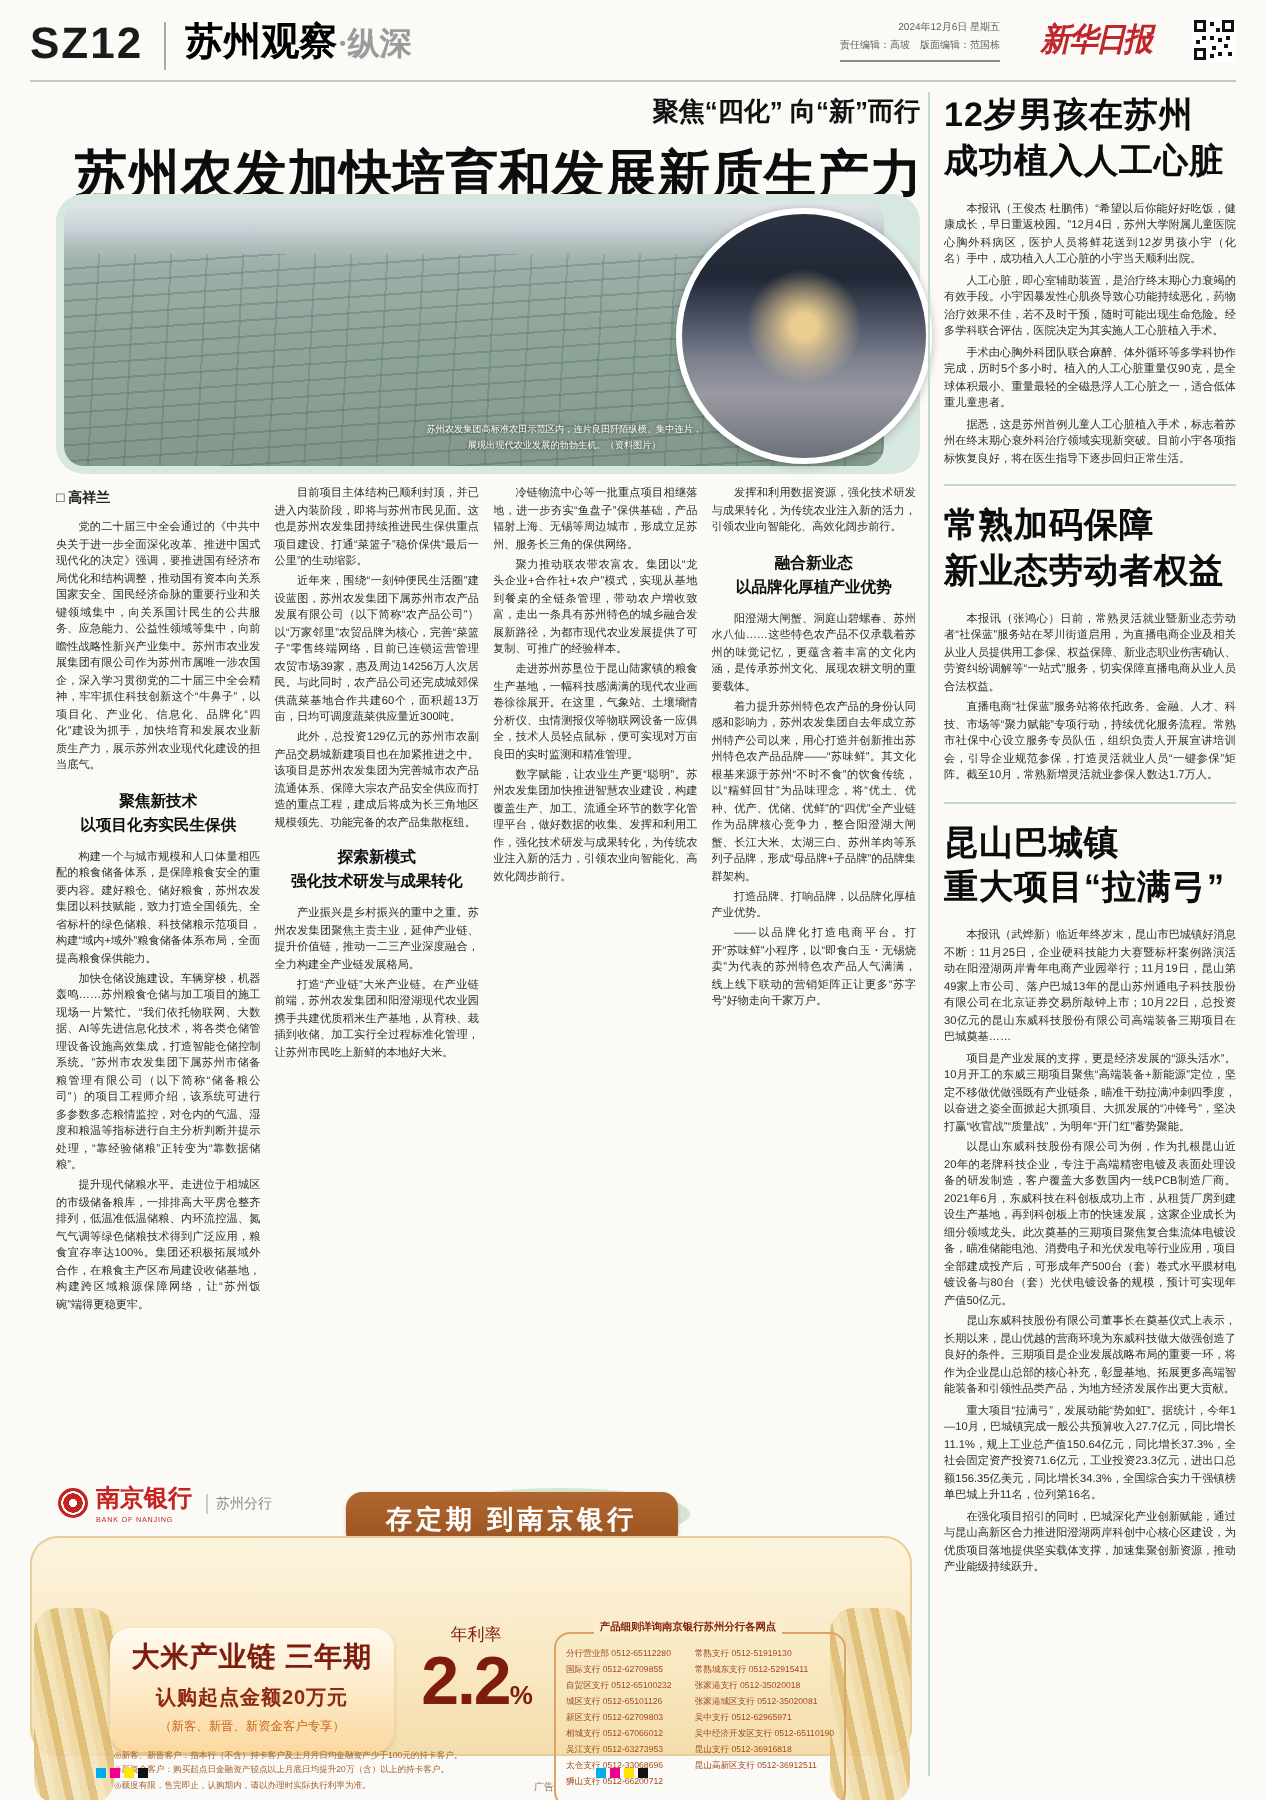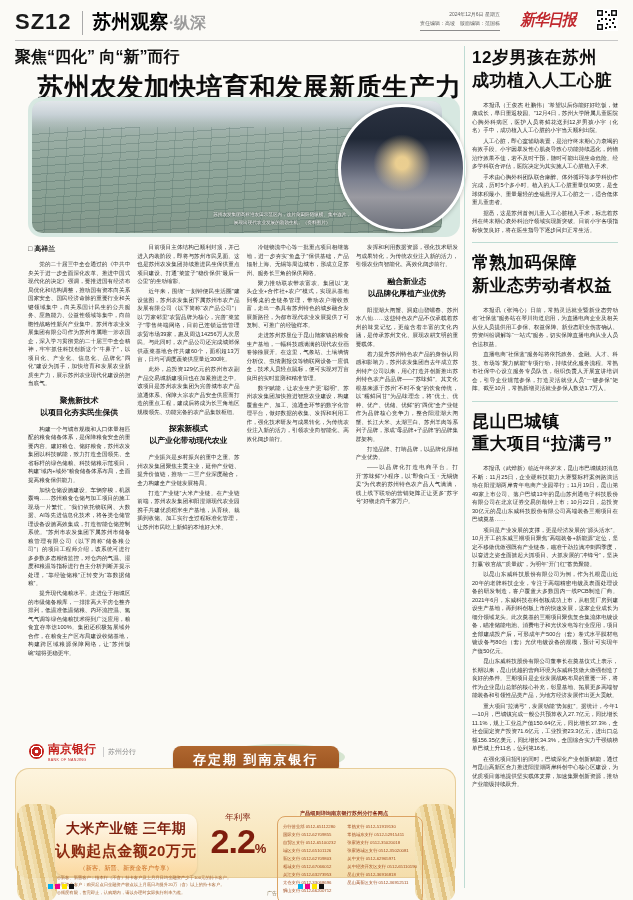--- a/index.html
+++ b/index.html
@@ -16,21 +16,21 @@
   .section-wrap{float:left;line-height:28px;font-family:"Liberation Serif","DejaVu Serif",serif;}
   .section-main{font-size:19px;font-weight:bold;color:#000;}
   .section-sub{font-size:16px;color:#9b9b9b;font-weight:bold;}
   .header-right{position:absolute;right:0;top:1px;display:flex;align-items:center;gap:18px;}
   .dateblock{text-align:right;font-size:5px;color:#5d5d5d;line-height:1.8;border-bottom:1px solid #8c8c8c;padding-bottom:2px;}
   .masthead{color:#c0272d;font-family:"Liberation Serif","DejaVu Serif",serif;font-weight:bold;font-style:italic;font-size:16px;letter-spacing:-1px;transform:scaleX(.92);}
   .qr{width:22px;height:22px;display:block;}
   .header-rule{position:absolute;left:15px;top:40px;width:603px;height:1px;background:#c7c7c7;}
 
   
-  .kicker{position:absolute;left:15px;top:47px;width:445px;text-align:left;font-size:16px;font-weight:bold;color:#111;}
+  .kicker{position:absolute;left:15px;top:47px;width:445px;text-align:right;font-size:13px;font-weight:bold;color:#111;}
   .headline{position:absolute;left:15px;top:60px;width:445px;text-align:center;font-size:26px;font-weight:bold;color:#0d0d0d;letter-spacing:.5px;line-height:1.2;}
   .photo-panel{position:absolute;left:28px;top:97px;width:432px;height:140px;background:#d7e8e1;border-radius:14px;}
   .main-photo{position:absolute;left:32px;top:101px;width:410px;height:132px;border-radius:10px;overflow:hidden;
     background:linear-gradient(180deg,#c2ccd3 0%,#b4c1c8 10%,#a6b6b4 16%,#9cafa6 26%,#90a69b 48%,#89a093 75%,#84988c 100%);}
   .photo-grid{position:absolute;left:0;right:0;top:20%;bottom:0;opacity:.55;
     background:
       repeating-linear-gradient(176deg,rgba(52,84,80,0) 0 7px,rgba(52,84,80,.45) 7px 8px),
       repeating-linear-gradient(93deg,rgba(52,84,80,0) 0 17px,rgba(52,84,80,.35) 17px 18px);}
   .photo-sky{position:absolute;left:0;right:0;top:0;height:22%;background:linear-gradient(180deg,rgba(255,255,255,.5),rgba(255,255,255,0));}
   .photo-caption{position:absolute;left:38%;right:16%;bottom:7px;color:#fff;font-size:4.6px;line-height:1.6;text-align:center;text-shadow:0 0 2px rgba(0,0,0,.8);white-space:pre-line;}
@@ -64,21 +64,21 @@
     background:linear-gradient(180deg,#fdf4de 0%,#f9e9c4 55%,#f4ddab 100%);
     box-shadow:inset 0 0 0 1px #e7cd9a;}
   .wheat{position:absolute;top:36px;width:40px;height:98px;opacity:.85;border-radius:12px;
     background:repeating-linear-gradient(78deg,#eed9a4 0 4px,#ddb96e 4px 8px,#f3e3b8 8px 12px);}
   .wheat.left{left:2px;}
   .wheat.right{left:400px;}
   .ad-badge{position:absolute;left:40px;top:46px;width:142px;height:56px;border-radius:10px;
     background:linear-gradient(180deg,#fffaf0 0%,#fbd9a0 100%);box-shadow:0 1px 2px rgba(150,90,20,.25);
     text-align:center;padding-top:6px;}
   .ad-badge .l1{font-size:14px;font-weight:bold;color:#7e1d0d;letter-spacing:.5px;}
-  .ad-badge .l2{font-size:15px;font-weight:bold;color:#8c2a10;margin-top:4px;letter-spacing:.5px;text-align:center;}
+  .ad-badge .l2{font-size:10px;font-weight:bold;color:#8c2a10;margin-top:4px;letter-spacing:.5px;text-align:center;}
   .ad-badge .l3{font-size:6.2px;color:#c96a1e;margin-top:3px;}
   .ad-rate{position:absolute;left:192px;top:44px;width:62px;text-align:center;}
   .ad-rate .lbl{font-size:8.5px;font-weight:normal;color:#7e1d0d;}
   .ad-rate .num{font-size:34px;font-weight:bold;color:#7e1d0d;line-height:1.05;letter-spacing:-1px;}
   .ad-rate .pct{font-size:13px;font-weight:bold;color:#7e1d0d;}
   .ad-netpanel{position:absolute;left:262px;top:48px;width:134px;height:80px;border:1px solid #dca464;border-radius:8px;padding:6px 5px 0 5px;}
   .ad-nethead{position:absolute;left:258px;top:42px;width:142px;text-align:center;font-size:5.2px;font-weight:bold;color:#7e1d0d;background:transparent;}
   .ad-nethead span{background:#fbeecb;padding:0 3px;}
   .branch-cols{display:flex;gap:5px;}
   .branch-col{flex:1;}
@@ -153,21 +153,21 @@
 以项目化夯实民生保供</div>
       <p class="body-p">构建一个与城市规模和人口体量相匹配的粮食储备体系，是保障粮食安全的重要内容。建好粮仓、储好粮食，苏州农发集团以科技赋能，致力打造全国领先、全省标杆的绿色储粮、科技储粮示范项目，构建“域内+域外”粮食储备体系布局，全面提高粮食保供能力。</p>
       <p class="body-p">加快仓储设施建设。车辆穿梭，机器轰鸣……苏州粮食仓储与加工项目的施工现场一片繁忙。“我们依托物联网、大数据、AI等先进信息化技术，将各类仓储管理设备设施高效集成，打造智能仓储控制系统。”苏州市农发集团下属苏州市储备粮管理有限公司（以下简称“储备粮公司”）的项目工程师介绍，该系统可进行多参数多态粮情监控，对仓内的气温、湿度和粮温等指标进行自主分析判断并提示处理，“靠经验储粮”正转变为“靠数据储粮”。</p>
       <p class="body-p">提升现代储粮水平。走进位于相城区的市级储备粮库，一排排高大平房仓整齐排列，低温准低温储粮、内环流控温、氮气气调等绿色储粮技术得到广泛应用，粮食宜存率达100%。集团还积极拓展域外合作，在粮食主产区布局建设收储基地，构建跨区域粮源保障网络，让“苏州饭碗”端得更稳更牢。</p>
     </div>
     <div class="col">
       <p class="body-p">目前项目主体结构已顺利封顶，并已进入内装阶段，即将与苏州市民见面。这也是苏州农发集团持续推进民生保供重点项目建设、打通“菜篮子”稳价保供“最后一公里”的生动缩影。</p>
       <p class="body-p">近年来，围绕“一刻钟便民生活圈”建设蓝图，苏州农发集团下属苏州市农产品发展有限公司（以下简称“农产品公司”）以“万家邻里”农贸品牌为核心，完善“菜篮子”零售终端网络，目前已连锁运营管理农贸市场39家，惠及周边14256万人次居民。与此同时，农产品公司还完成城郊保供蔬菜基地合作共建60个，面积超13万亩，日均可调度蔬菜供应量近300吨。</p>
       <p class="body-p">此外，总投资129亿元的苏州市农副产品交易城新建项目也在加紧推进之中。该项目是苏州农发集团为完善城市农产品流通体系、保障大宗农产品安全供应而打造的重点工程，建成后将成为长三角地区规模领先、功能完备的农产品集散枢纽。</p>
       <div class="sub-head">探索新模式
-以产业化带动现代农业</div>
+强化技术研发与成果转化</div>
       <p class="body-p">产业振兴是乡村振兴的重中之重。苏州农发集团聚焦主责主业，延伸产业链、提升价值链，推动一二三产业深度融合，全力构建全产业链发展格局。</p>
       <p class="body-p">打造“产业链”大米产业链。在产业链前端，苏州农发集团和阳澄湖现代农业园携手共建优质稻米生产基地，从育秧、栽插到收储、加工实行全过程标准化管理，让苏州市民吃上新鲜的本地好大米。</p>
     </div>
     <div class="col">
       <p class="body-p">冷链物流中心等一批重点项目相继落地，进一步夯实“鱼盘子”保供基础，产品辐射上海、无锡等周边城市，形成立足苏州、服务长三角的保供网络。</p>
       <p class="body-p">聚力推动联农带农富农。集团以“龙头企业+合作社+农户”模式，实现从基地到餐桌的全链条管理，带动农户增收致富，走出一条具有苏州特色的城乡融合发展新路径，为都市现代农业发展提供了可复制、可推广的经验样本。</p>
       <p class="body-p">走进苏州苏垦位于昆山陆家镇的粮食生产基地，一幅科技感满满的现代农业画卷徐徐展开。在这里，气象站、土壤墒情分析仪、虫情测报仪等物联网设备一应俱全，技术人员轻点鼠标，便可实现对万亩良田的实时监测和精准管理。</p>
       <p class="body-p">数字赋能，让农业生产更“聪明”。苏州农发集团加快推进智慧农业建设，构建覆盖生产、加工、流通全环节的数字化管理平台，做好数据的收集、发挥和利用工作，强化技术研发与成果转化，为传统农业注入新的活力，引领农业向智能化、高效化阔步前行。</p>
     </div>
     <div class="col">

